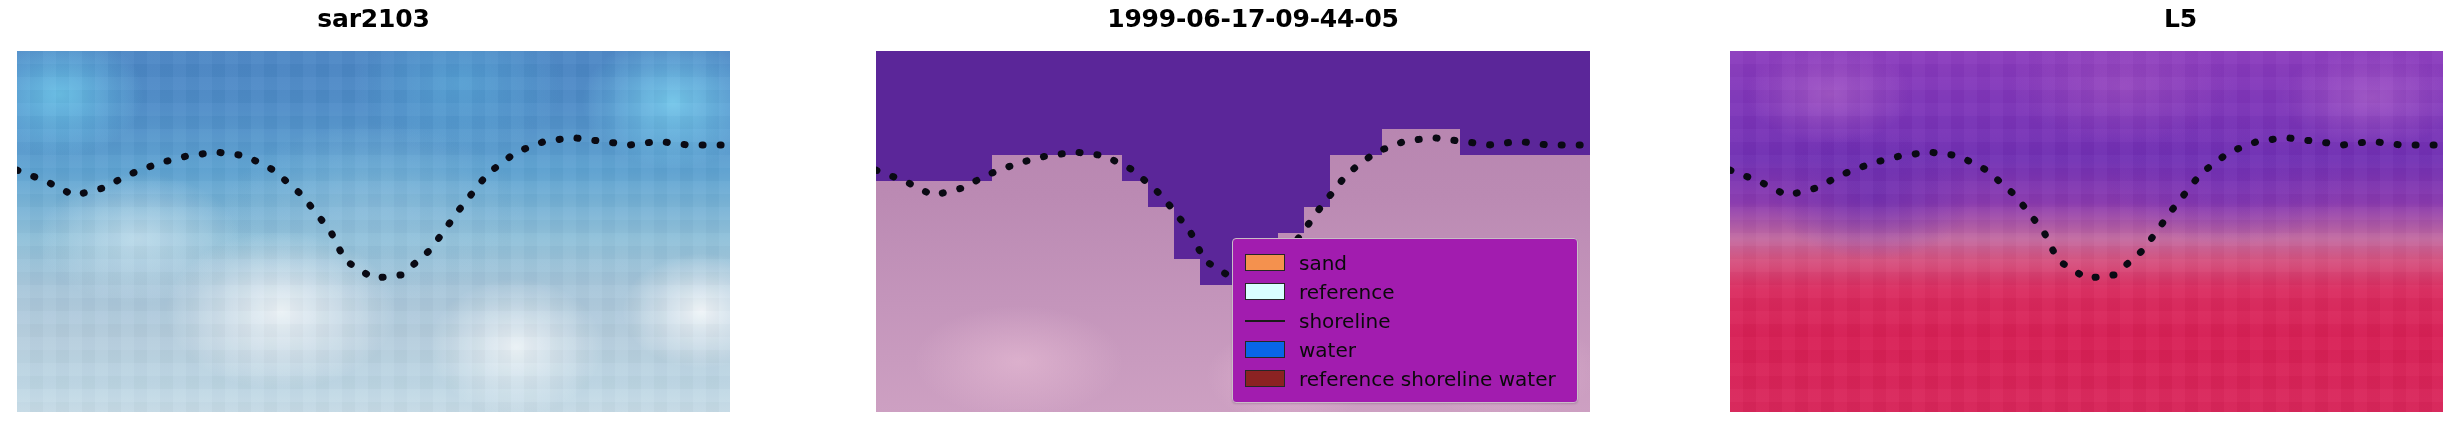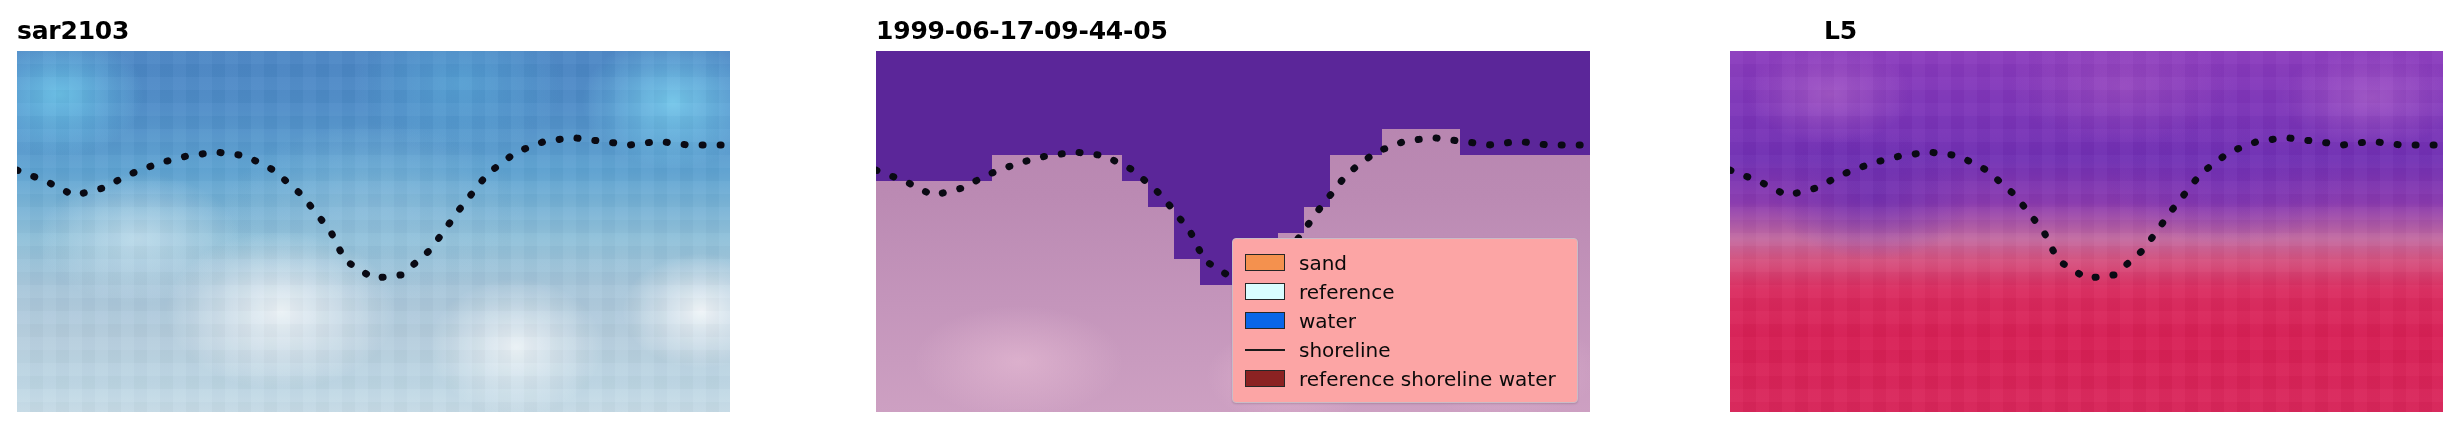--- a/index.html
+++ b/index.html
@@ -2,22 +2,22 @@
 <html><head>
 <meta charset="utf-8">
 <style>
   html,body{margin:0;padding:0;background:#ffffff;}
   body{width:2460px;height:425px;font-family:"DejaVu Sans",sans-serif;overflow:hidden;}
   .figure{position:relative;width:2460px;height:425px;background:#ffffff;}
 
   .panel{position:absolute;top:51px;height:361px;overflow:hidden;}
   .panel-title{
     position:absolute;top:4px;height:30px;line-height:30px;
-    text-align:left;font-size:25px;font-weight:bold;color:#000000;
-    font-family:"DejaVu Sans",sans-serif;letter-spacing:-0.2px;margin-top:12px;
+    text-align:center;font-size:25px;font-weight:bold;color:#000000;
+    font-family:"DejaVu Sans",sans-serif;letter-spacing:-0.2px;
   }
   .raster{position:absolute;inset:0;}
   .shore{position:absolute;inset:0;pointer-events:none;}
 
   
   #p1{left:17px;width:713px;}
   #p1 .raster{
     background:
       radial-gradient(ellipse 120px 90px at 6% 12%, rgba(110,200,235,.85), rgba(110,200,235,0) 70%),
       radial-gradient(ellipse 150px 100px at 62% 9%, rgba(90,175,220,.55), rgba(90,175,220,0) 70%),
@@ -85,56 +85,56 @@
 
   <div class="panel-title" style="left:17px;width:713px;">sar2103</div>
   <div class="panel" id="p1">
     <div class="raster"></div>
     <div class="px"></div>
     <svg class="shore" viewBox="0 0 713 361" preserveAspectRatio="none">
       <polyline class="shoreline-path" fill="none" stroke="#0a0a14" stroke-width="7" stroke-linecap="round" stroke-dasharray="1 17" points="0.0,119.1 28.5,130.0 57.0,144.4 85.6,137.2 114.1,122.7 142.6,111.9 171.1,104.7 199.6,101.1 228.2,104.7 256.7,119.1 285.2,144.4 313.7,180.5 328.0,209.4 356.5,227.4 385.0,223.8 413.5,198.6 442.1,158.8 470.6,122.7 499.1,101.1 527.6,90.3 556.1,86.6 584.7,90.3 613.2,93.9 641.7,90.3 670.2,93.9 713.0,93.9"></polyline>
     </svg>
   </div>
 
-  <div class="panel-title" style="left:876px;width:714px;">1999-06-17-09-44-05</div>
+  <div class="panel-title" style="left:896px;width:714px;">1999-06-17-09-44-05</div>
   <div class="panel" id="p2">
     <div class="raster"></div>
     <svg class="water-mask" viewBox="0 0 714 361" preserveAspectRatio="none">
       <path class="water-poly" fill="#5b2699" d="M0,0 L714,0 L714,104 L688,104 L688,104 L662,104 L662,104 L636,104 L636,104 L610,104 L610,104 L584,104 L584,78 L558,78 L558,78 L532,78 L532,78 L506,78 L506,104 L480,104 L480,104 L454,104 L454,156 L428,156 L428,182 L402,182 L402,208 L376,208 L376,234 L350,234 L350,234 L324,234 L324,208 L298,208 L298,156 L272,156 L272,130 L246,130 L246,104 L220,104 L220,104 L194,104 L194,104 L168,104 L168,104 L142,104 L142,104 L116,104 L116,130 L90,130 L90,130 L64,130 L64,130 L38,130 L38,130 L12,130 L12,130 L0,130 Z"></path>
     </svg>
     <svg class="shore" viewBox="0 0 714 361" preserveAspectRatio="none">
       <polyline class="shoreline-path" fill="none" stroke="#0a0a14" stroke-width="7" stroke-linecap="round" stroke-dasharray="1 17" points="0.0,119.1 28.6,130.0 57.1,144.4 85.7,137.2 114.2,122.7 142.8,111.9 171.4,104.7 199.9,101.1 228.5,104.7 257.0,119.1 285.6,144.4 314.2,180.5 328.4,209.4 357.0,227.4 385.6,223.8 414.1,198.6 442.7,158.8 471.2,122.7 499.8,101.1 528.4,90.3 556.9,86.6 585.5,90.3 614.0,93.9 642.6,90.3 671.2,93.9 714.0,93.9"></polyline>
     </svg>
   </div>
 
   <div class="panel-title" style="left:1824px;width:713px;">L5</div>
   <div class="panel" id="p3">
     <div class="raster"></div>
     <div class="px"></div>
     <svg class="shore" viewBox="0 0 713 361" preserveAspectRatio="none">
       <polyline class="shoreline-path" fill="none" stroke="#0a0a14" stroke-width="7" stroke-linecap="round" stroke-dasharray="1 17" points="0.0,119.1 28.5,130.0 57.0,144.4 85.6,137.2 114.1,122.7 142.6,111.9 171.1,104.7 199.6,101.1 228.2,104.7 256.7,119.1 285.2,144.4 313.7,180.5 328.0,209.4 356.5,227.4 385.0,223.8 413.5,198.6 442.1,158.8 470.6,122.7 499.1,101.1 527.6,90.3 556.1,86.6 584.7,90.3 613.2,93.9 641.7,90.3 670.2,93.9 713.0,93.9"></polyline>
     </svg>
   </div>
 
-  <div class="legend" style="background: #fca5a5; border-color: rgb(201, 188, 199);">
+  <div class="legend" style="background: #a21caf; border-color: rgb(201, 188, 199);">
     <div class="legend-row">
       <span class="swatch" style="background: rgb(244, 145, 78);"></span>
       <span class="legend-label">sand</span>
     </div>
     <div class="legend-row">
       <span class="swatch" style="background: rgb(217, 254, 255);"></span>
       <span class="legend-label">reference</span>
     </div>
     <div class="legend-row">
+      <span class="swatch line" style="border-top-color: rgb(26, 26, 26);"></span>
+      <span class="legend-label">shoreline</span>
+    </div>
+    <div class="legend-row">
       <span class="swatch" style="background: rgb(8, 102, 232);"></span>
       <span class="legend-label">water</span>
-    </div>
-    <div class="legend-row">
-      <span class="swatch line" style="border-top-color: rgb(26, 26, 26);"></span>
-      <span class="legend-label">shoreline</span>
     </div>
     <div class="legend-row">
       <span class="swatch" style="background: rgb(139, 34, 34);"></span>
       <span class="legend-label">reference shoreline water</span>
     </div>
   </div>
 
 </div>
 
 </body></html>

